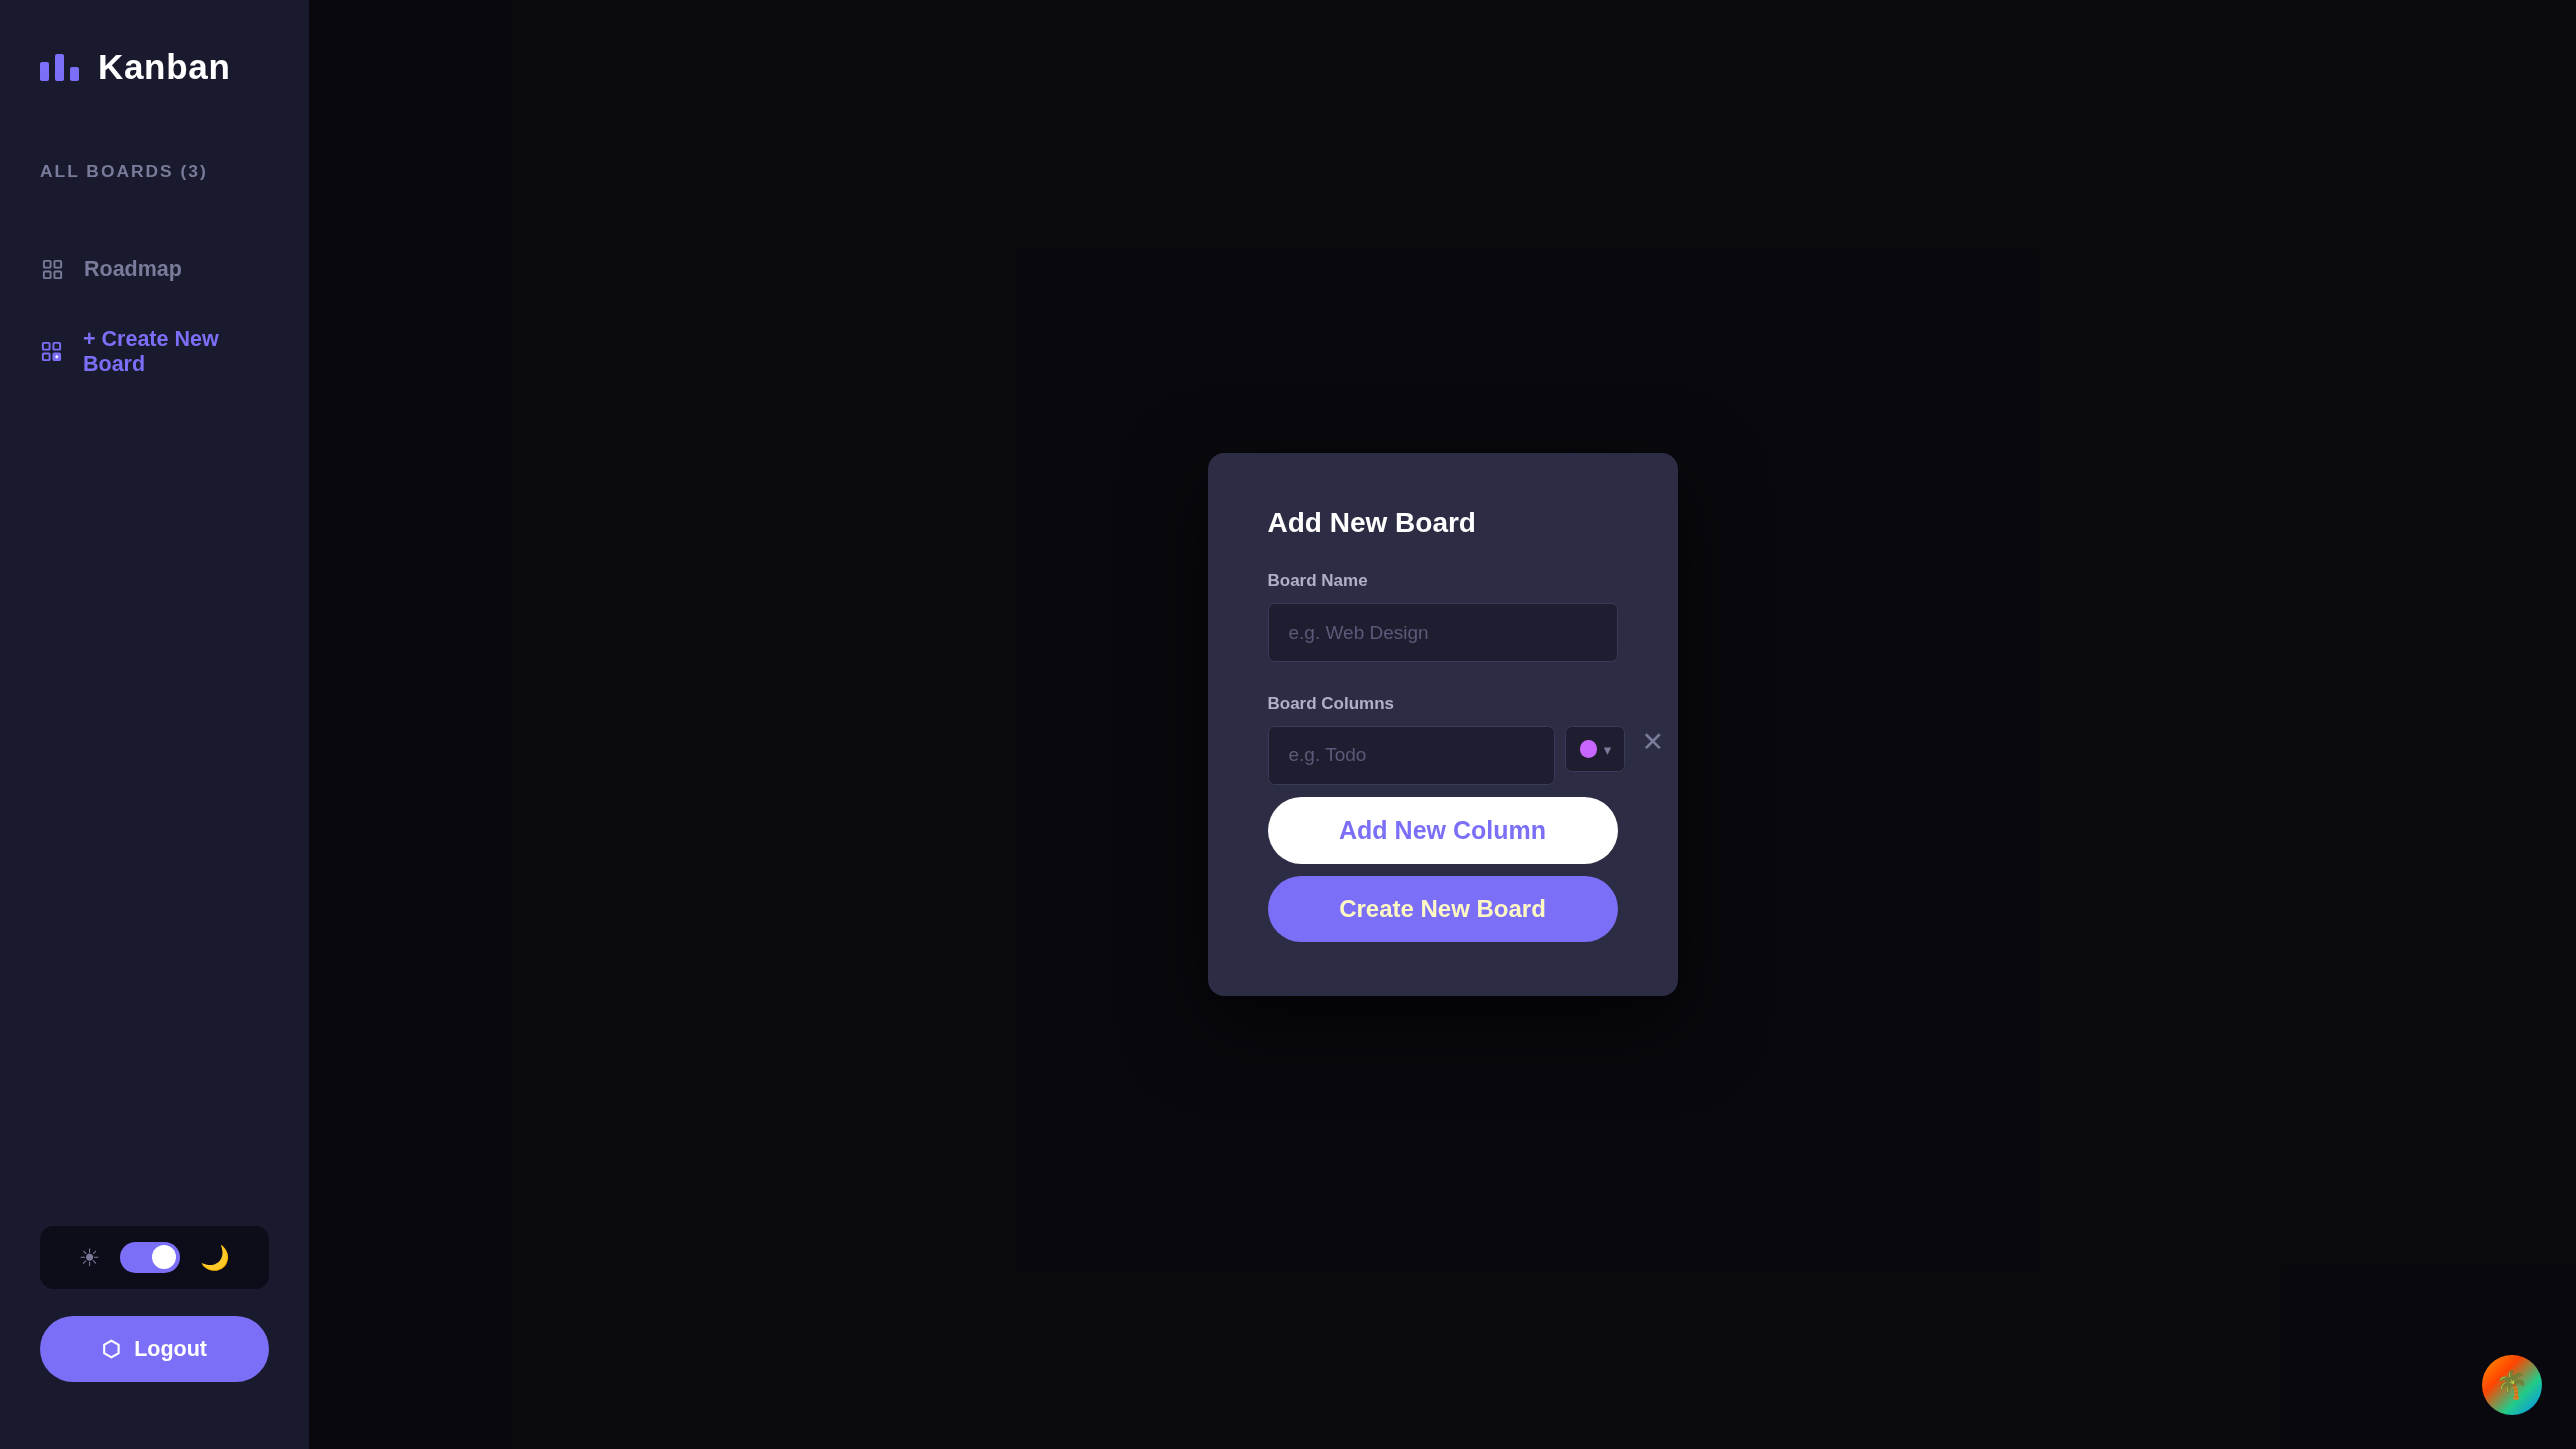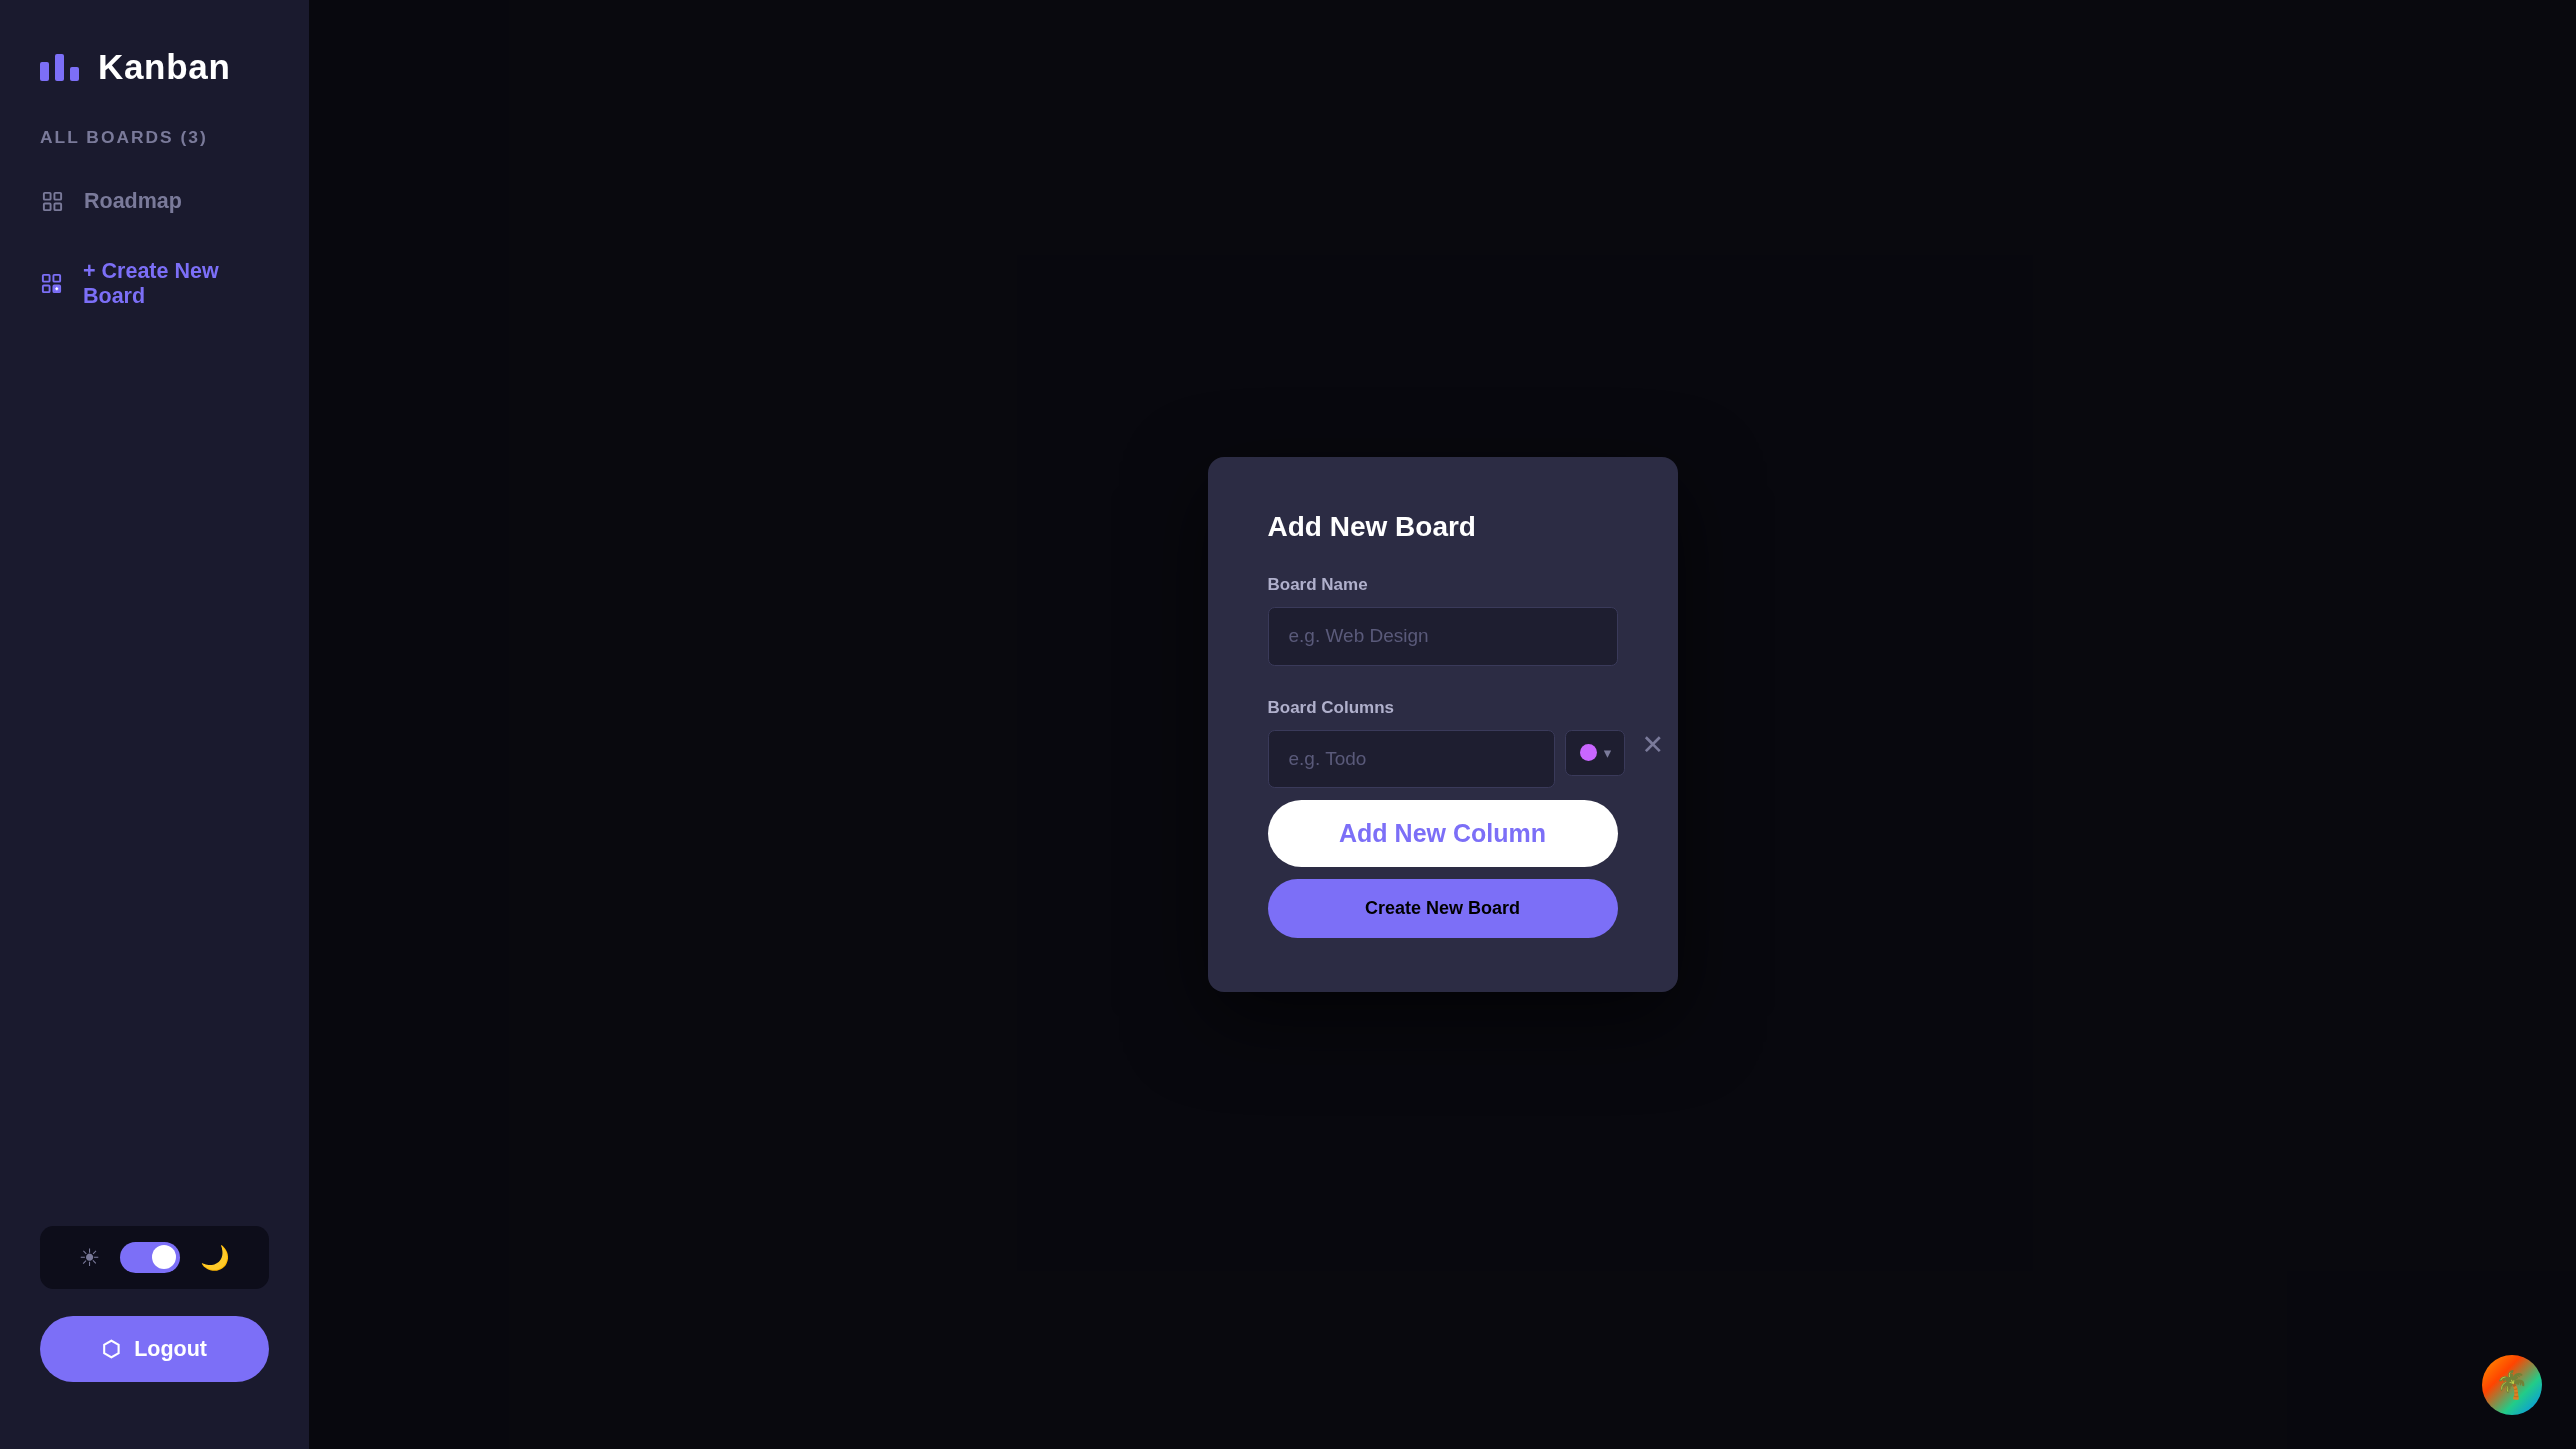--- a/index.html
+++ b/index.html
@@ -14,20 +14,21 @@
 
     
     .sidebar {
       width: 309px;
       min-width: 309px;
       background: #1a1a2e;
       height: 100%;
       display: flex;
       flex-direction: column;
       padding: 0 0 40px 0;
+      gap: 34px;
     }
 
     .sidebar-logo {
       display: flex;
       align-items: center;
       gap: 19px;
       padding: 47px 40px 40px 40px;
     }
 
     .logo-icon {
@@ -286,23 +287,23 @@
       cursor: pointer;
       width: 100%;
       text-align: center;
     }
 
     .create-board-btn {
       background: #7c6ff7;
       border: none;
       border-radius: 40px;
       padding: 19px;
-      font-size: 18px;
+      font-size: 24px;
       font-weight: 700;
-      color: #000000;
+      color: #fef9c3;
       cursor: pointer;
       width: 100%;
       text-align: center;
     }
 
     
     .avatar-corner {
       position: absolute;
       bottom: 34px;
       right: 34px;

